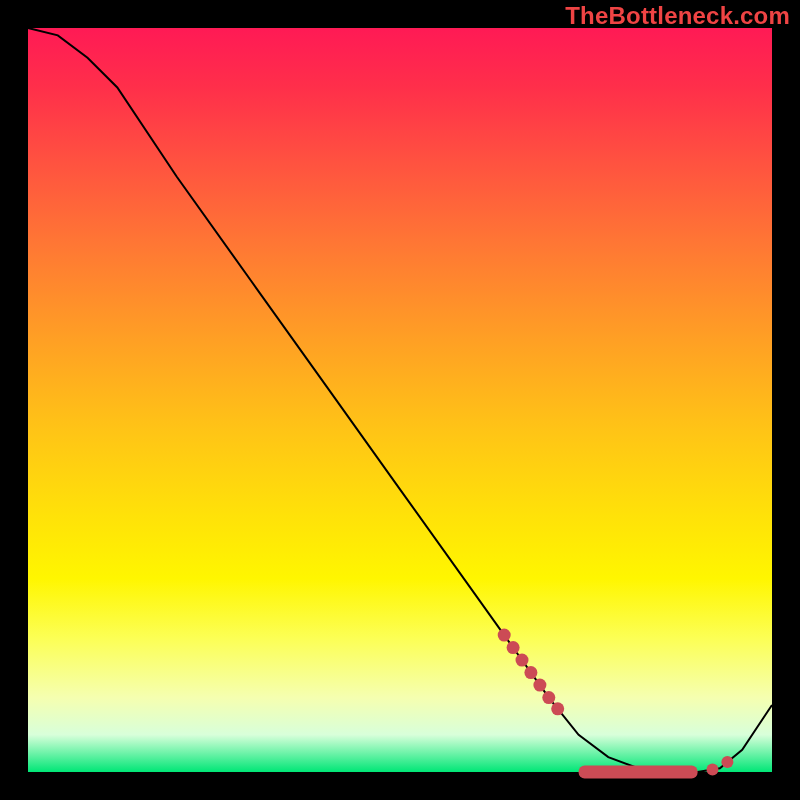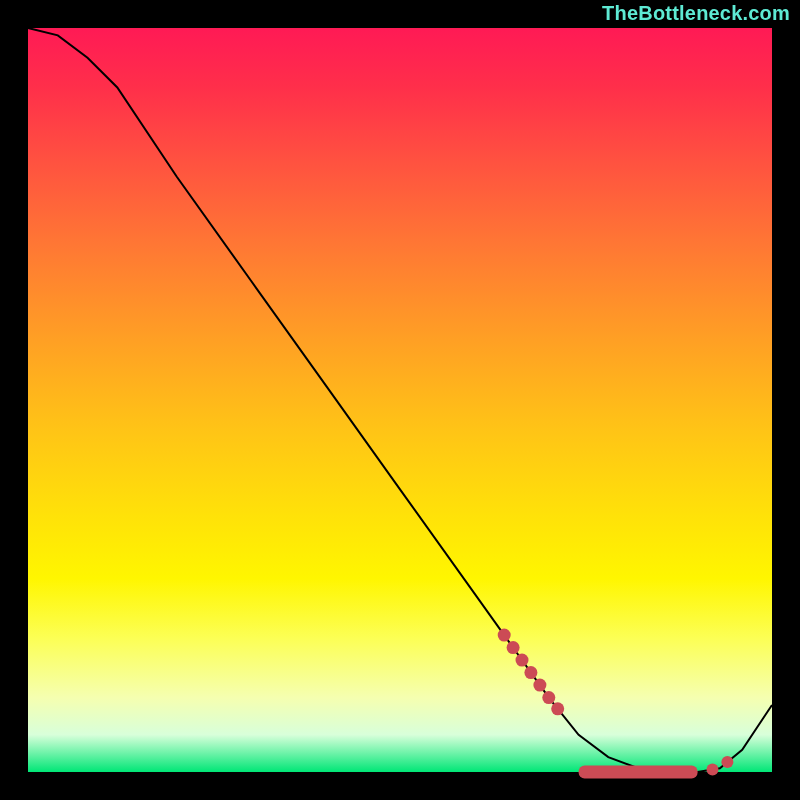--- a/index.html
+++ b/index.html
@@ -14,22 +14,22 @@
   .frame {
     position: relative;
     width: 800px;
     height: 800px;
     background: #000;
   }
   .watermark {
     position: absolute;
     top: 2px;
     right: 10px;
-    color: #5eead4;
-    font-size: 20px;
+    color: #ef4444;
+    font-size: 24px;
     font-weight: 600;
     letter-spacing: 0.2px;
     user-select: none;
   }
   .plot-area {
     position: absolute;
     left: 28px;
     top: 28px;
     width: 744px;
     height: 744px;

